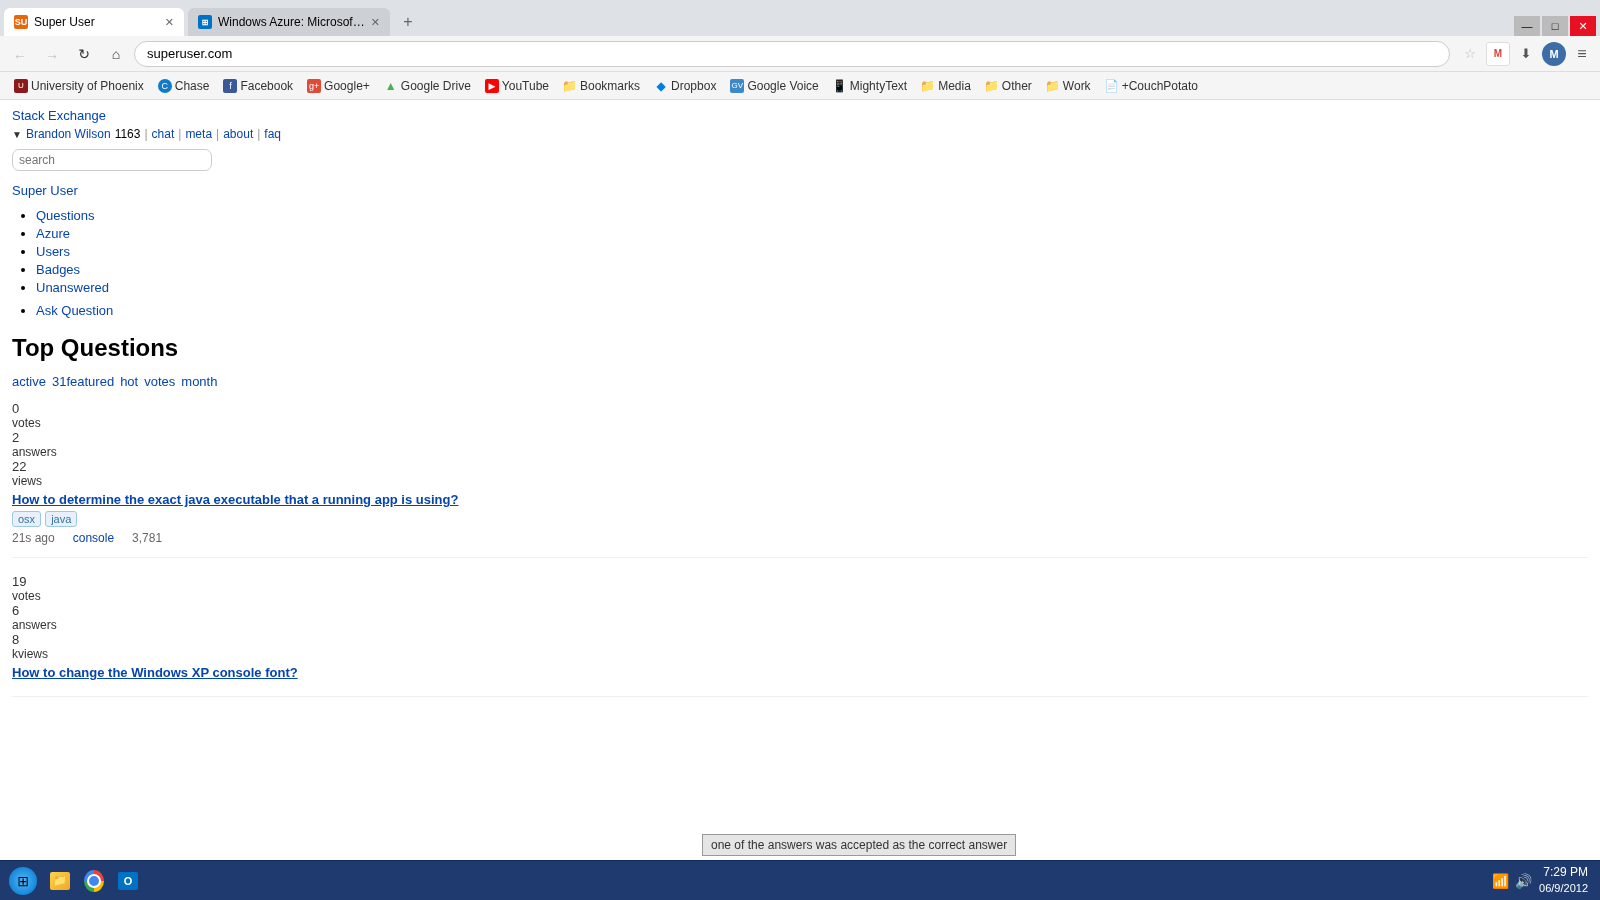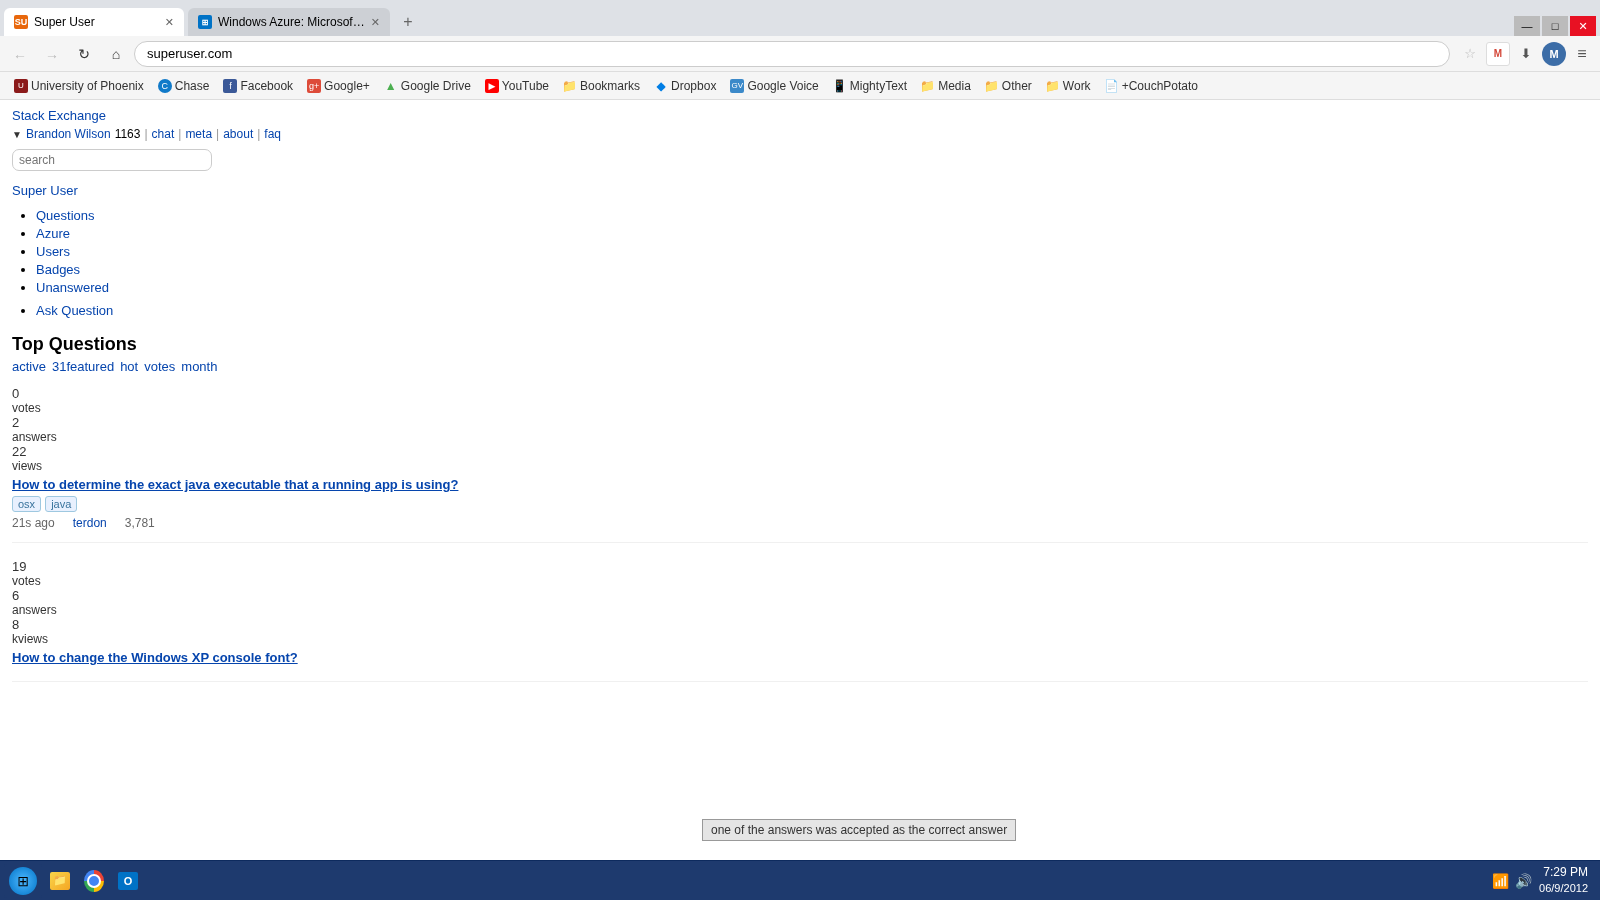--- a/index.html
+++ b/index.html
@@ -242,23 +242,23 @@
     .nav-list a { color: #0645ad; text-decoration: none; font-size: 13px; }
 
     .ask-list {
       list-style: disc;
       margin-left: 24px;
       margin-bottom: 16px;
     }
     .ask-list a { color: #0645ad; text-decoration: none; font-size: 13px; }
 
     .page-title {
-      font-size: 18px;
+      font-size: 24px;
       font-weight: bold;
-      margin-bottom: 4px;
+      margin-bottom: 12px;
     }
 
     .filter-bar {
       display: flex;
       gap: 6px;
       margin-bottom: 12px;
       font-size: 13px;
     }
     .filter-bar a { color: #0645ad; text-decoration: none; }
 
@@ -598,21 +598,21 @@
       </div>
       <div class="question-title">
         <a href="#">How to determine the exact java executable that a running app is using?</a>
       </div>
       <div class="question-tags">
         <a href="#" class="tag">osx</a>
         <a href="#" class="tag">java</a>
       </div>
       <div class="question-meta">
         <span>21s ago</span>
-        <a href="#">terdon</a>
+        <a href="#">console</a>
         <span>3,781</span>
       </div>
     </div>
 
     
     <div class="question-item" style="position:relative;">
       <div class="question-stats">
         <span class="stat-number">19</span><br>
         <span>votes</span><br>
         <span class="stat-number">6</span><br>

